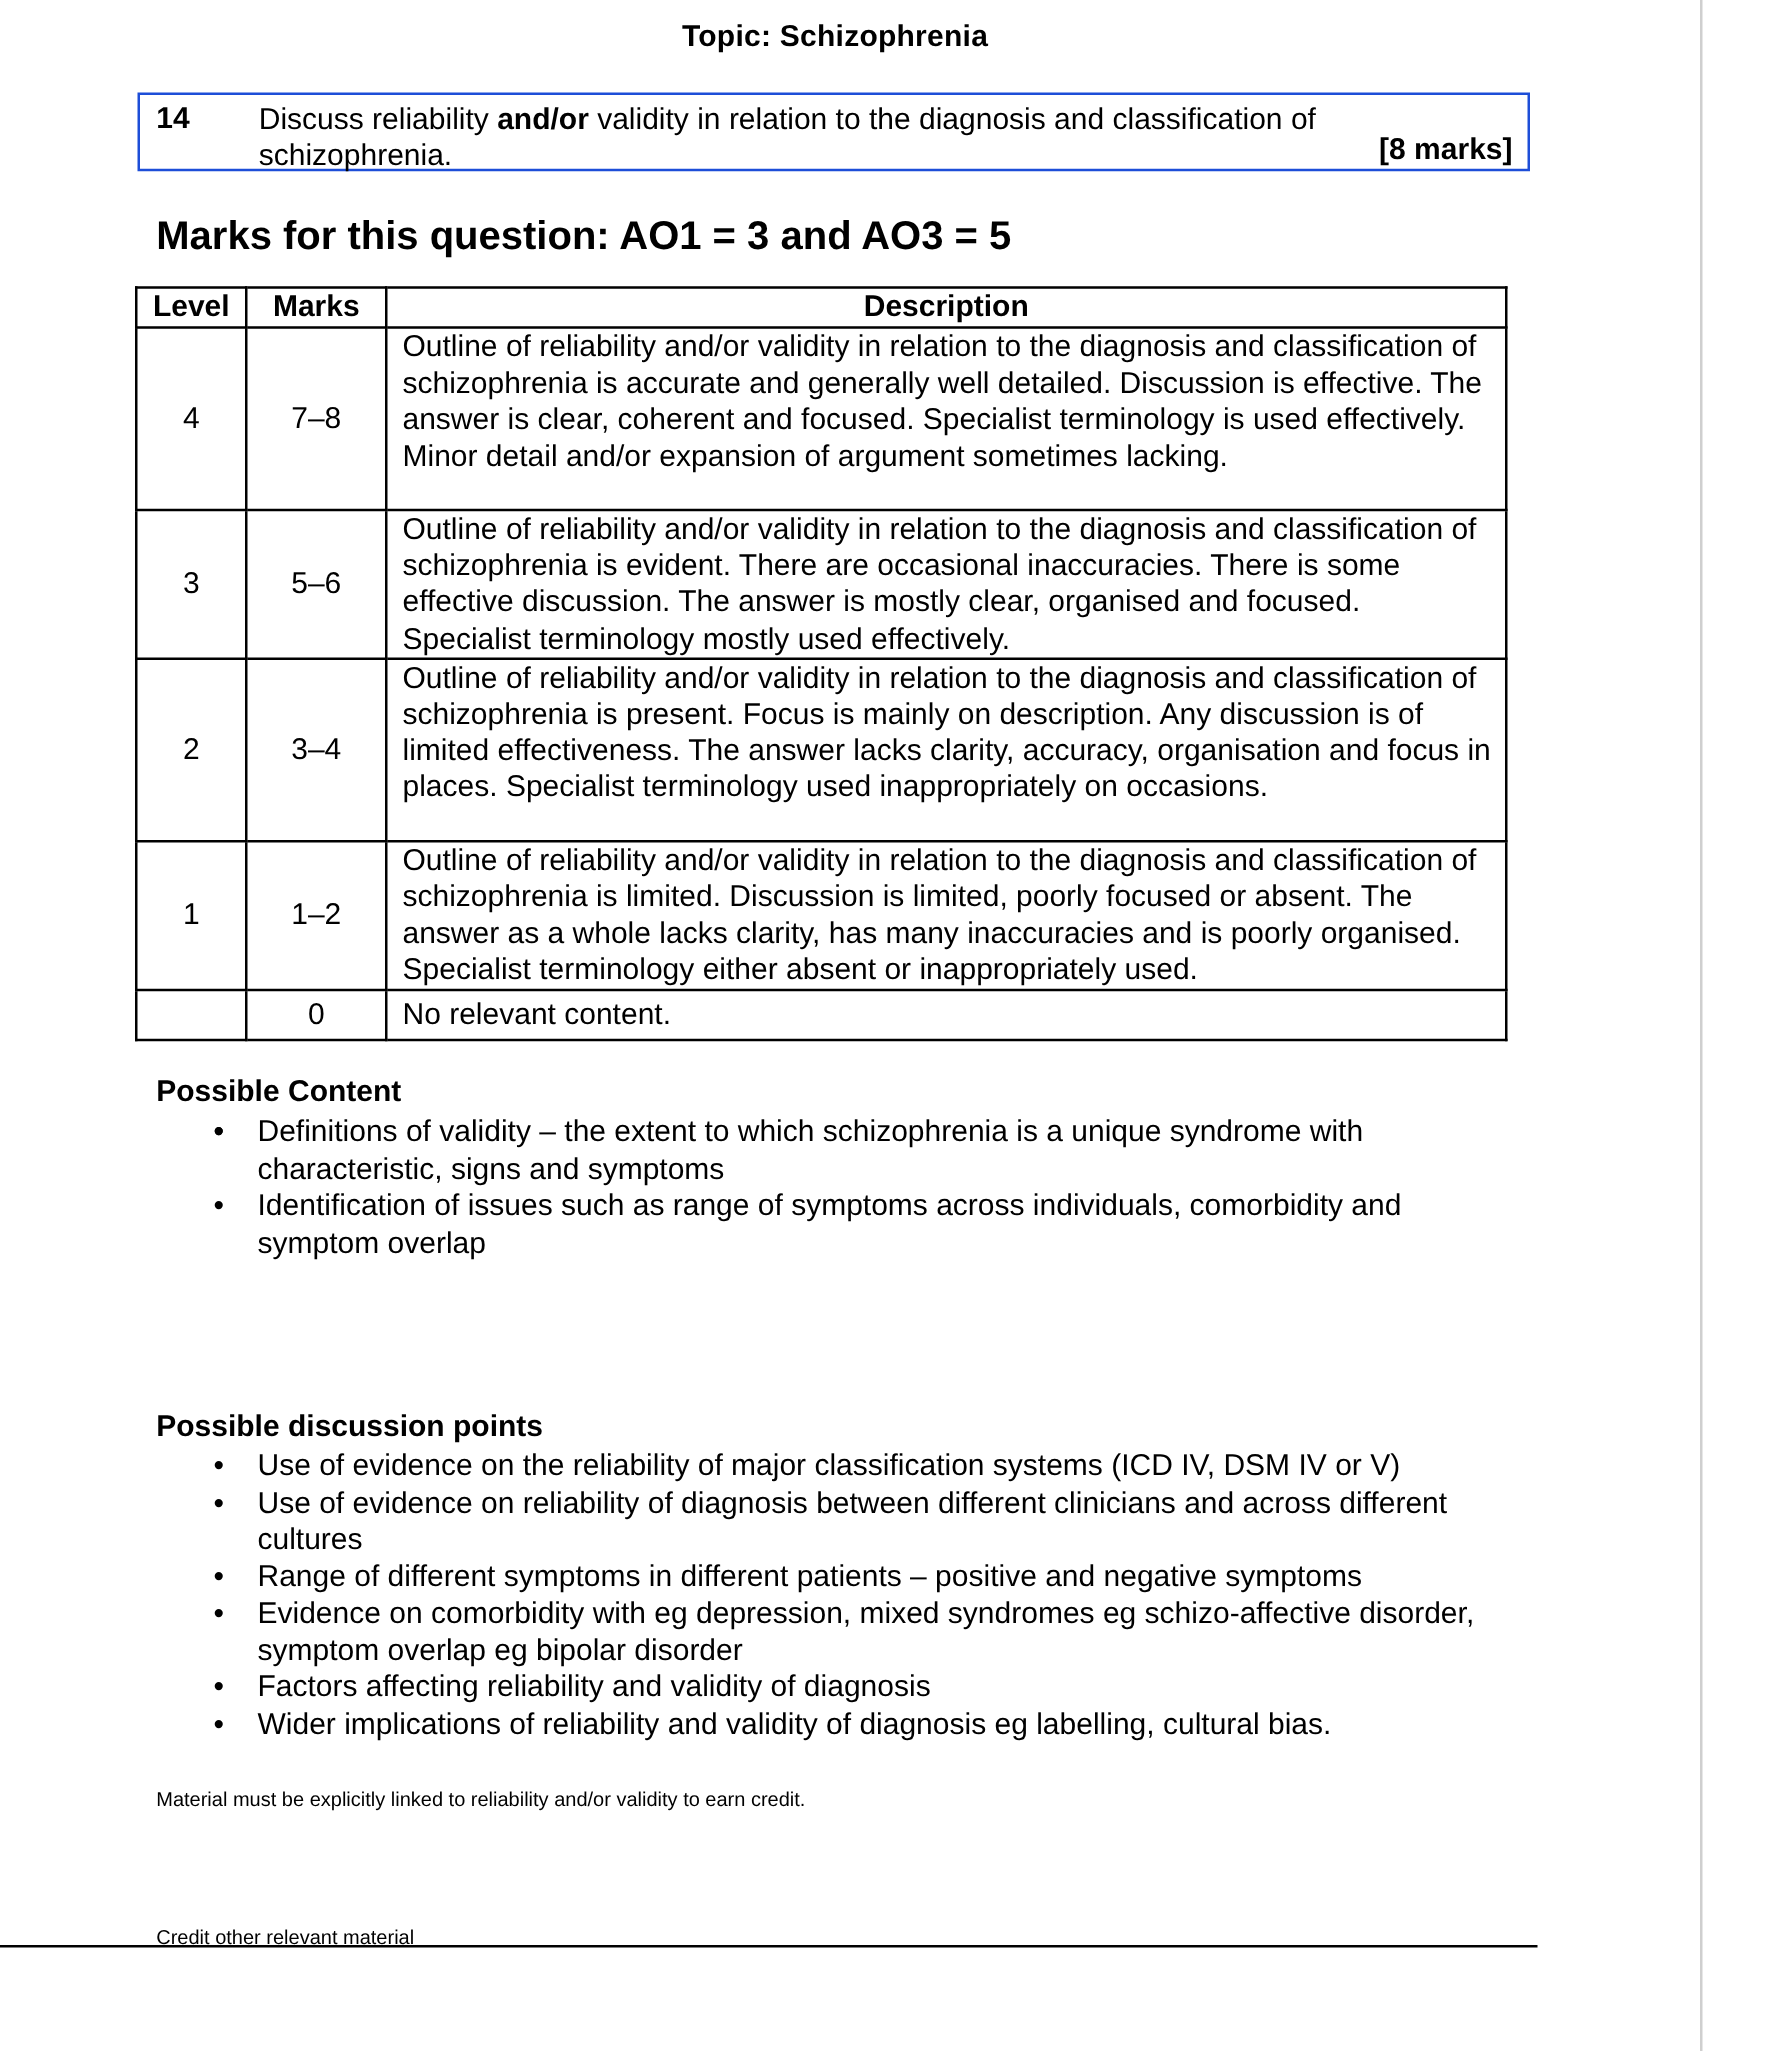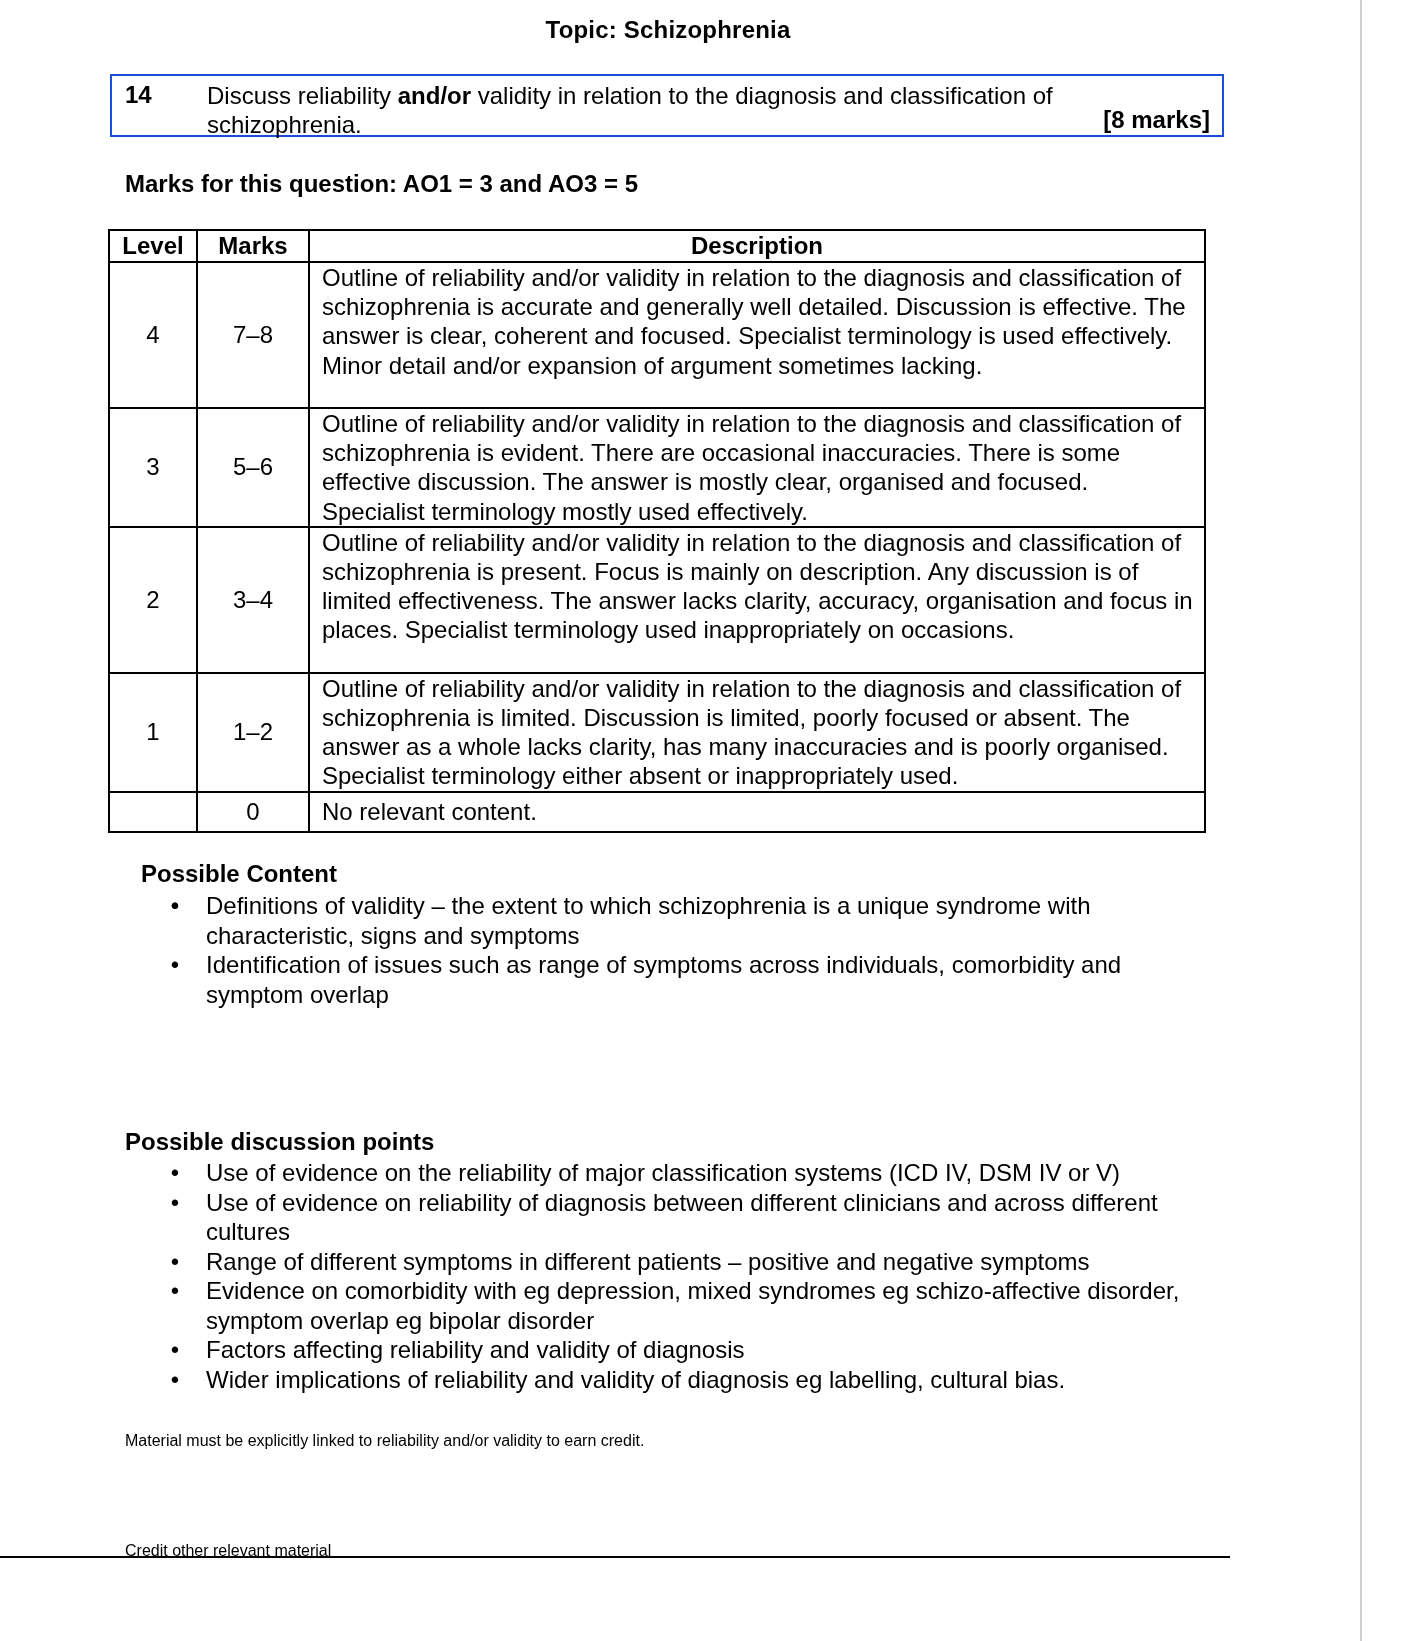--- a/index.html
+++ b/index.html
@@ -62,21 +62,21 @@
       bottom: 1px;
       right: 12px;
       font-weight: bold;
       line-height: 29px;
     }
     .marks-line {
       position: absolute;
       top: 170px;
       left: 125px;
       font-weight: bold;
-      font-size: 24px;
+      font-size: 32px;
     }
     table.levels {
       position: absolute;
       top: 229px;
       left: 108px;
       width: 1098px;
       border-collapse: collapse;
       font-size: 24px;
     }
     table.levels th, table.levels td {
@@ -191,21 +191,21 @@
       <td class="desc">Outline of reliability and/or validity in relation to the diagnosis and classification of schizophrenia is limited. Discussion is limited, poorly focused or absent. The answer as a whole lacks clarity, has many inaccuracies and is poorly organised. Specialist terminology either absent or inappropriately used.</td>
     </tr>
     <tr style="height:40px;">
       <td class="lvl"></td>
       <td class="mk">0</td>
       <td class="desc" style="vertical-align:middle;">No relevant content.</td>
     </tr>
   </tbody>
 </table>
 
-<div class="section-heading" style="top:860px;margin-left:16px;">Possible Content</div>
+<div class="section-heading" style="top:860px;">Possible Content</div>
 <ul class="bullets" style="top:891px;">
   <li><span class="bullet-glyph">•</span></li>
   <li><span class="bullet-glyph">•</span><span>Definitions of validity – the extent to which schizophrenia is a unique syndrome with characteristic, signs and symptoms</span></li>
   <li><span class="bullet-glyph">•</span><span>Identification of issues such as range of symptoms across individuals, comorbidity and symptom overlap</span></li>
 </ul>
 
 <div class="section-heading" style="top:1128px;">Possible discussion points</div>
 <ul class="bullets" style="top:1158px;">
   <li><span class="bullet-glyph">•</span><span>Use of evidence on the reliability of major classification systems (ICD IV, DSM IV or V)</span></li>
   <li><span class="bullet-glyph">•</span><span>Use of evidence on reliability of diagnosis between different clinicians and across different cultures</span></li>

